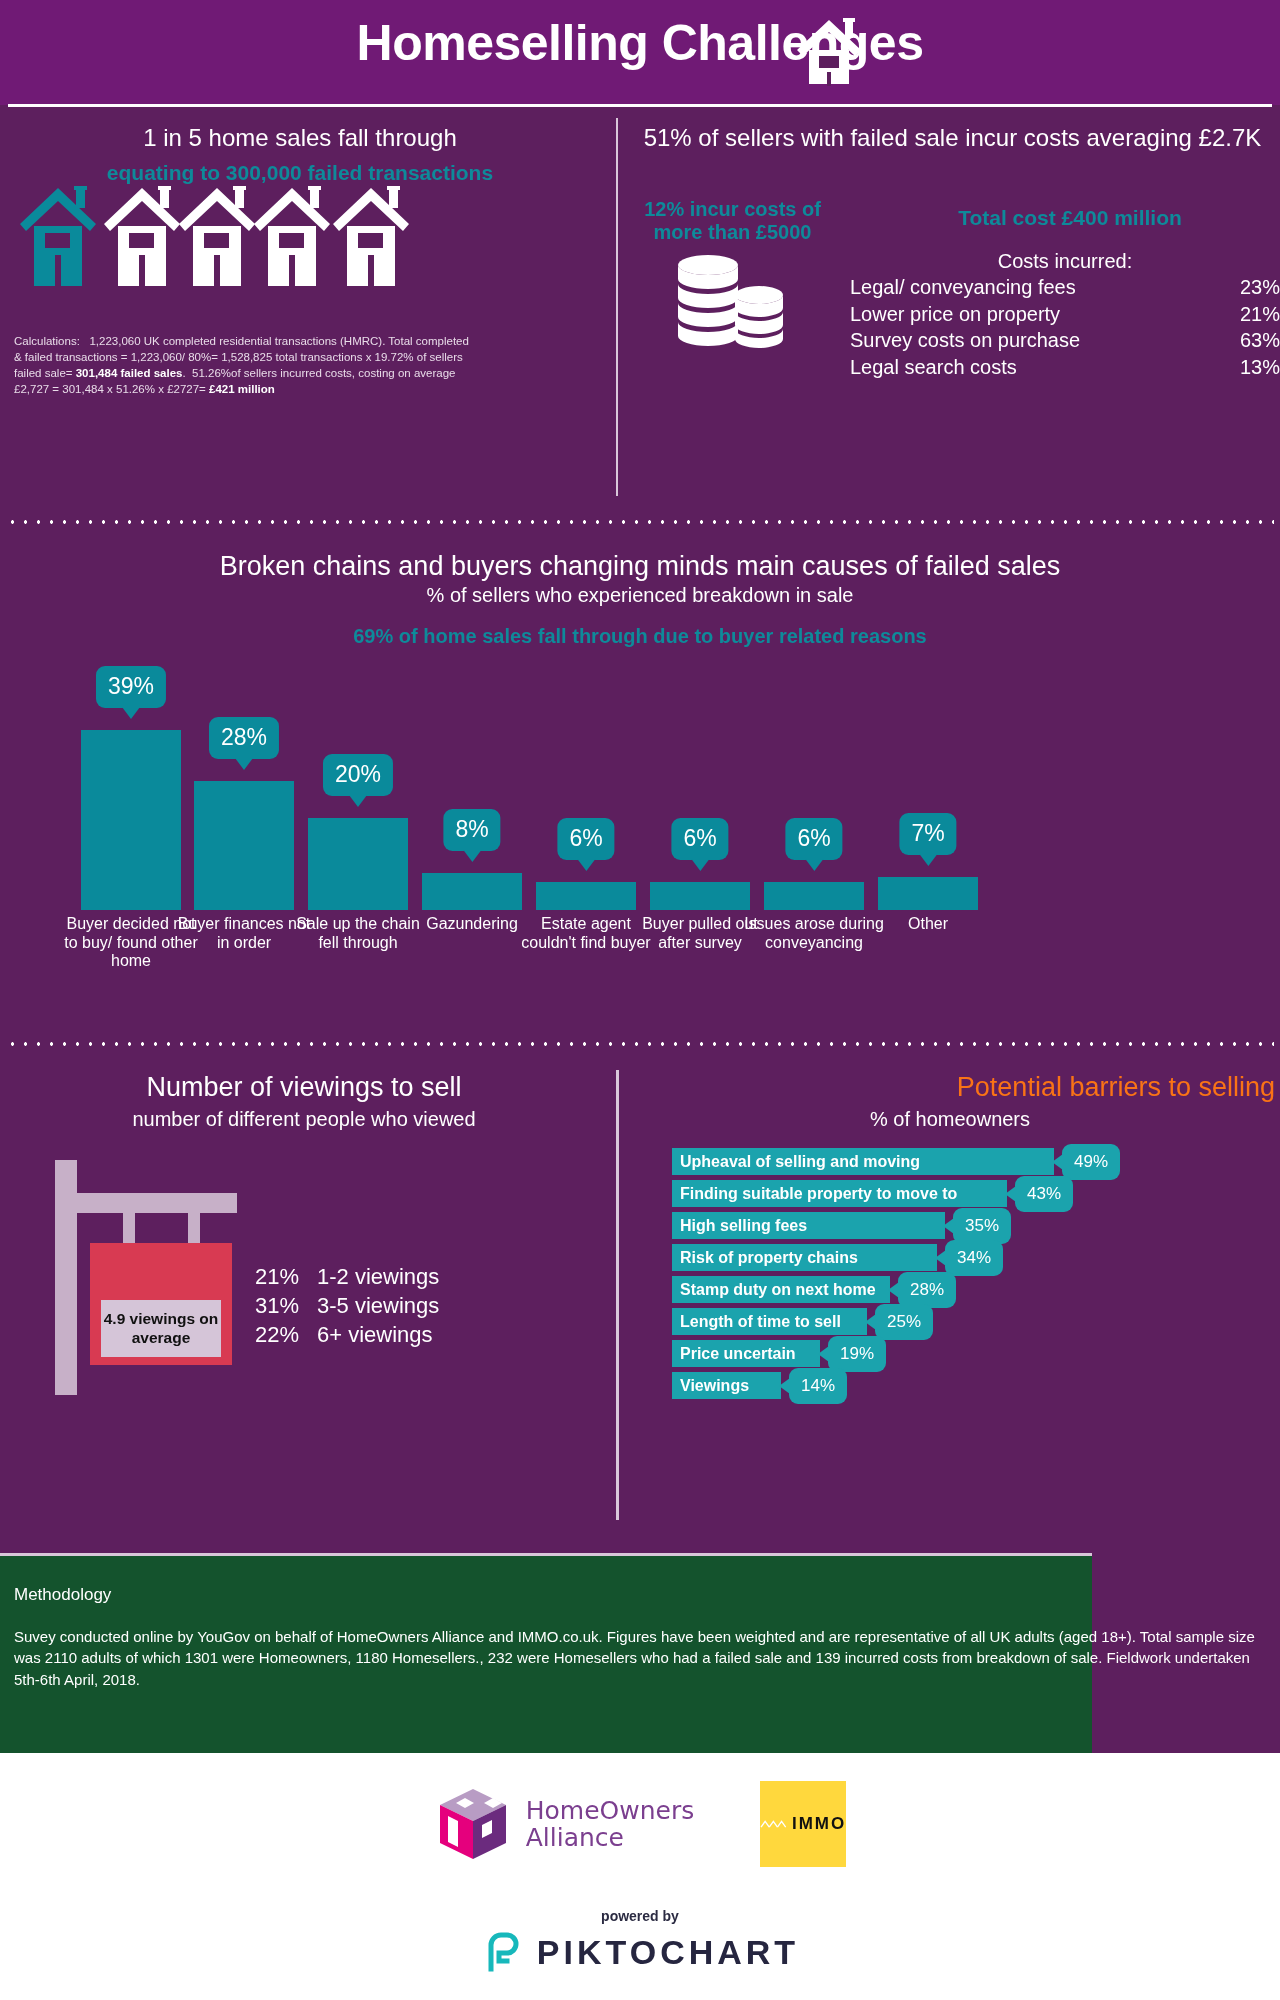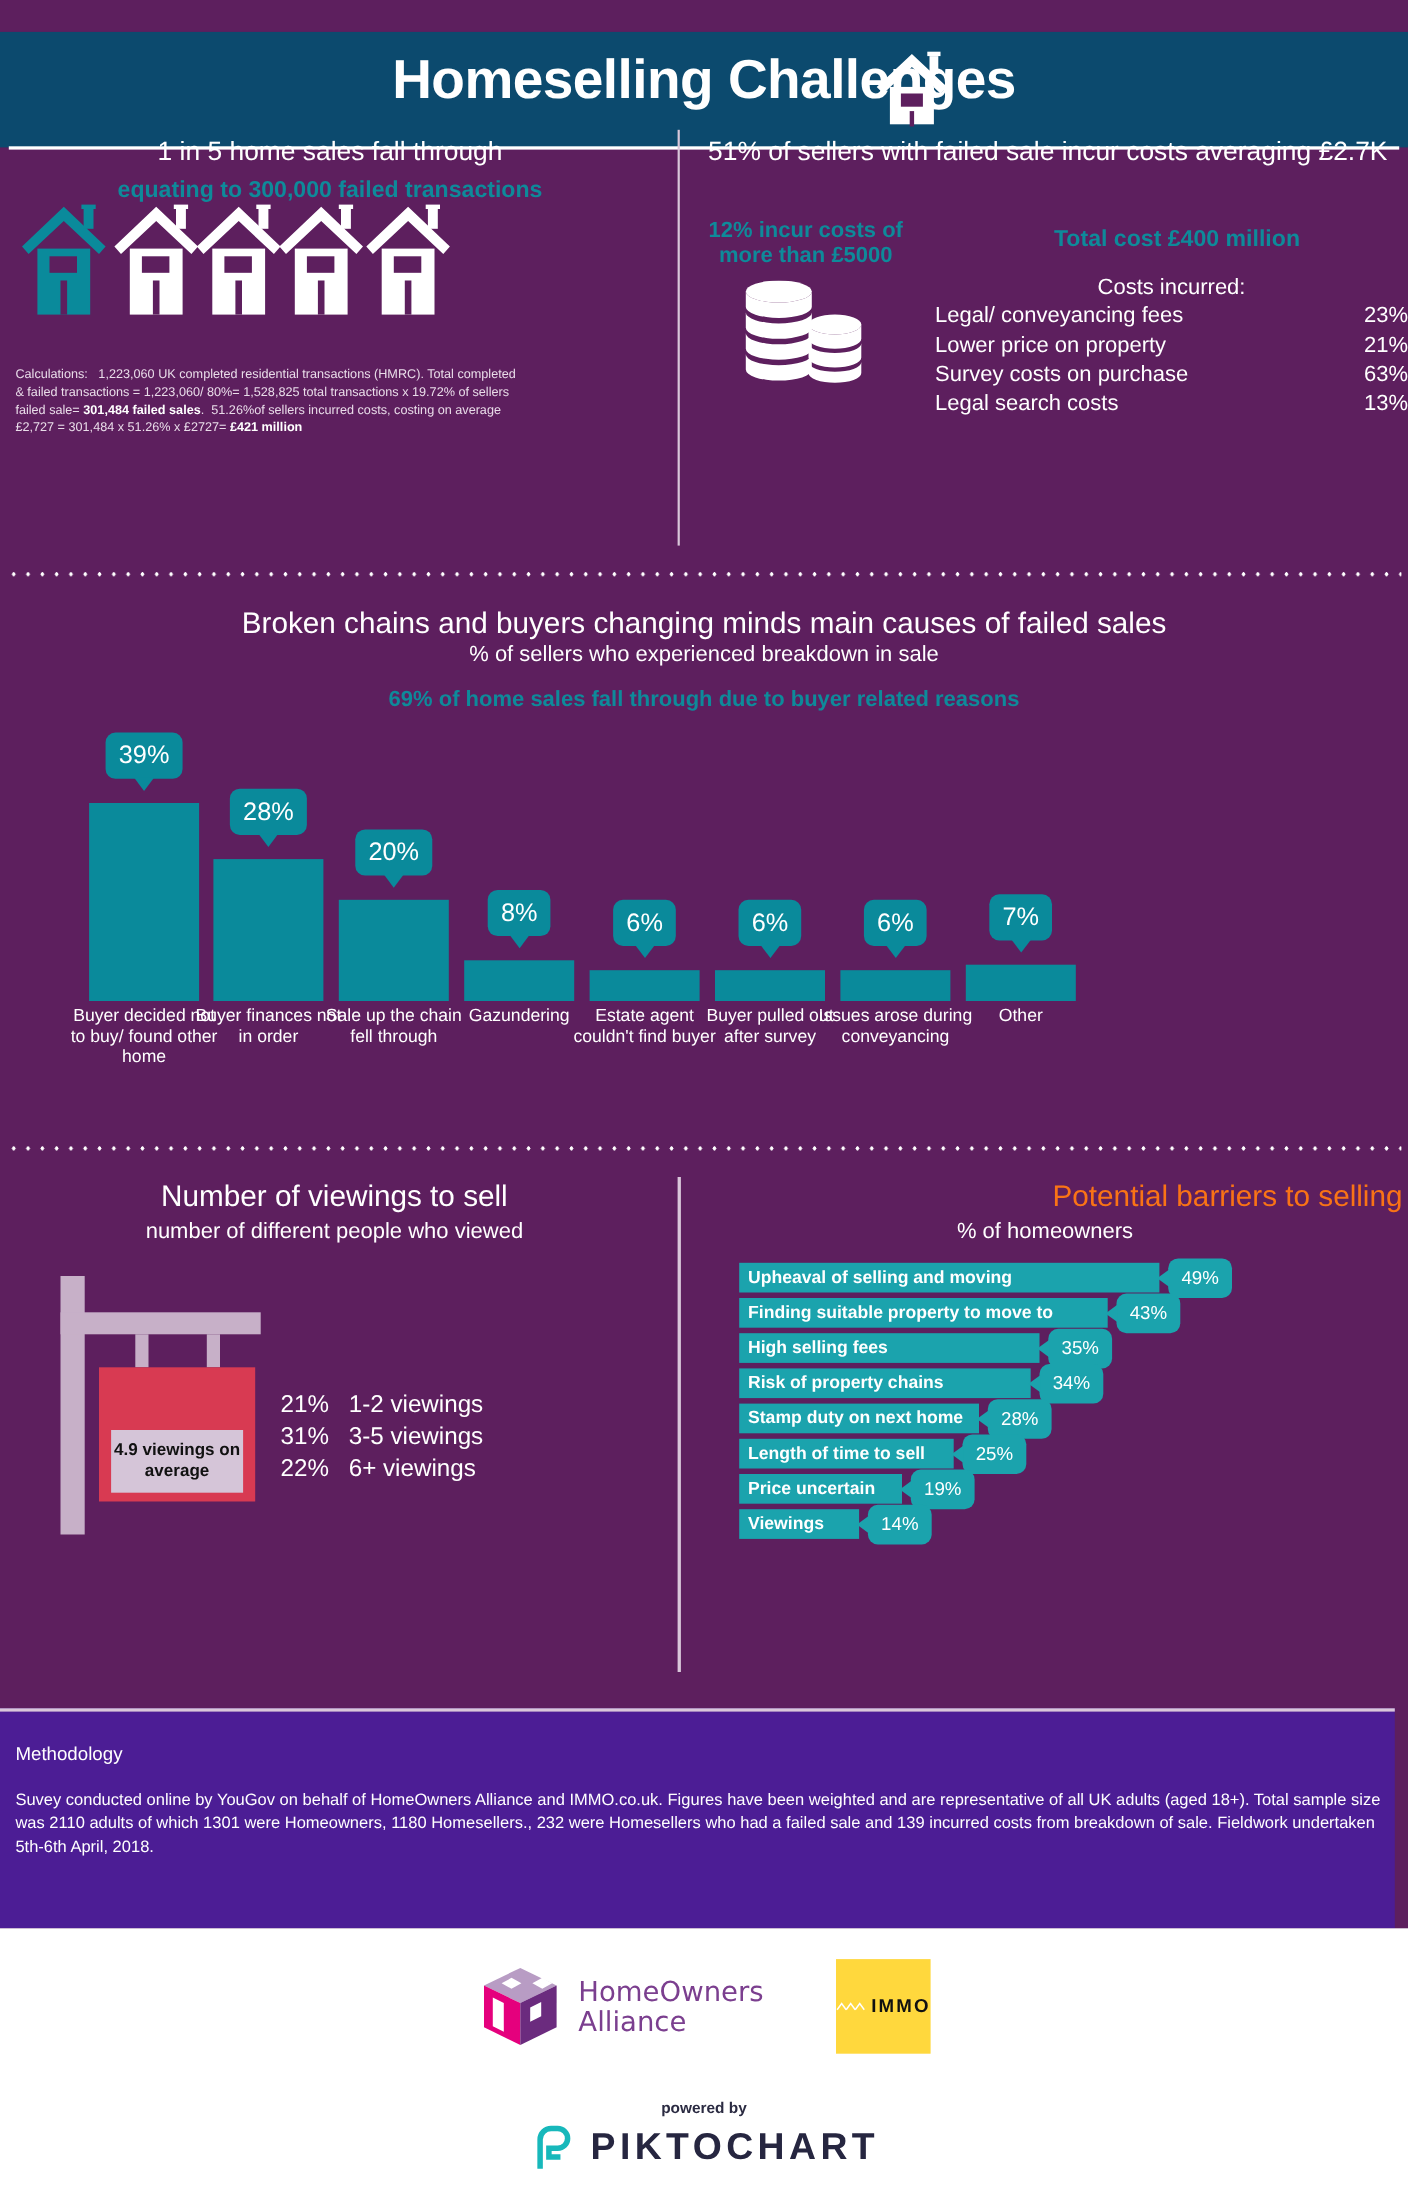--- a/index.html
+++ b/index.html
@@ -15,22 +15,21 @@
     width: 1280px;
     height: 2000px;
     background: #5d1f5e;
     overflow: hidden;
   }
 
   
   #header {
     position: relative;
     height: 105px;
-    background: #0c4a6e;
-    margin-top: 29px;
+    background: #701a75;
   }
   #title {
     position: absolute;
     left: 0; right: 0;
     top: 14px;
     text-align: center;
     color: #ffffff;
     font-size: 50px;
     font-weight: bold;
     letter-spacing: -0.5px;
@@ -387,23 +386,23 @@
     border-top: 8px solid transparent;
     border-bottom: 8px solid transparent;
     border-right: 11px solid #1ba3ad;
   }
 
   
   #method {
     position: absolute;
     left: 0;
     top: 1553px;
-    width: 1268px;
+    width: 1092px;
     height: 200px;
-    background: #4c1d95;
+    background: #14532d;
   }
   #method-top-rule {
     position: absolute;
     left: 0; right: 0; top: 0;
     height: 3px; background: #d9c7da;
   }
   #method-h {
     position: absolute;
     left: 14px; top: 32px;
     color: #ffffff; font-size: 17px;

